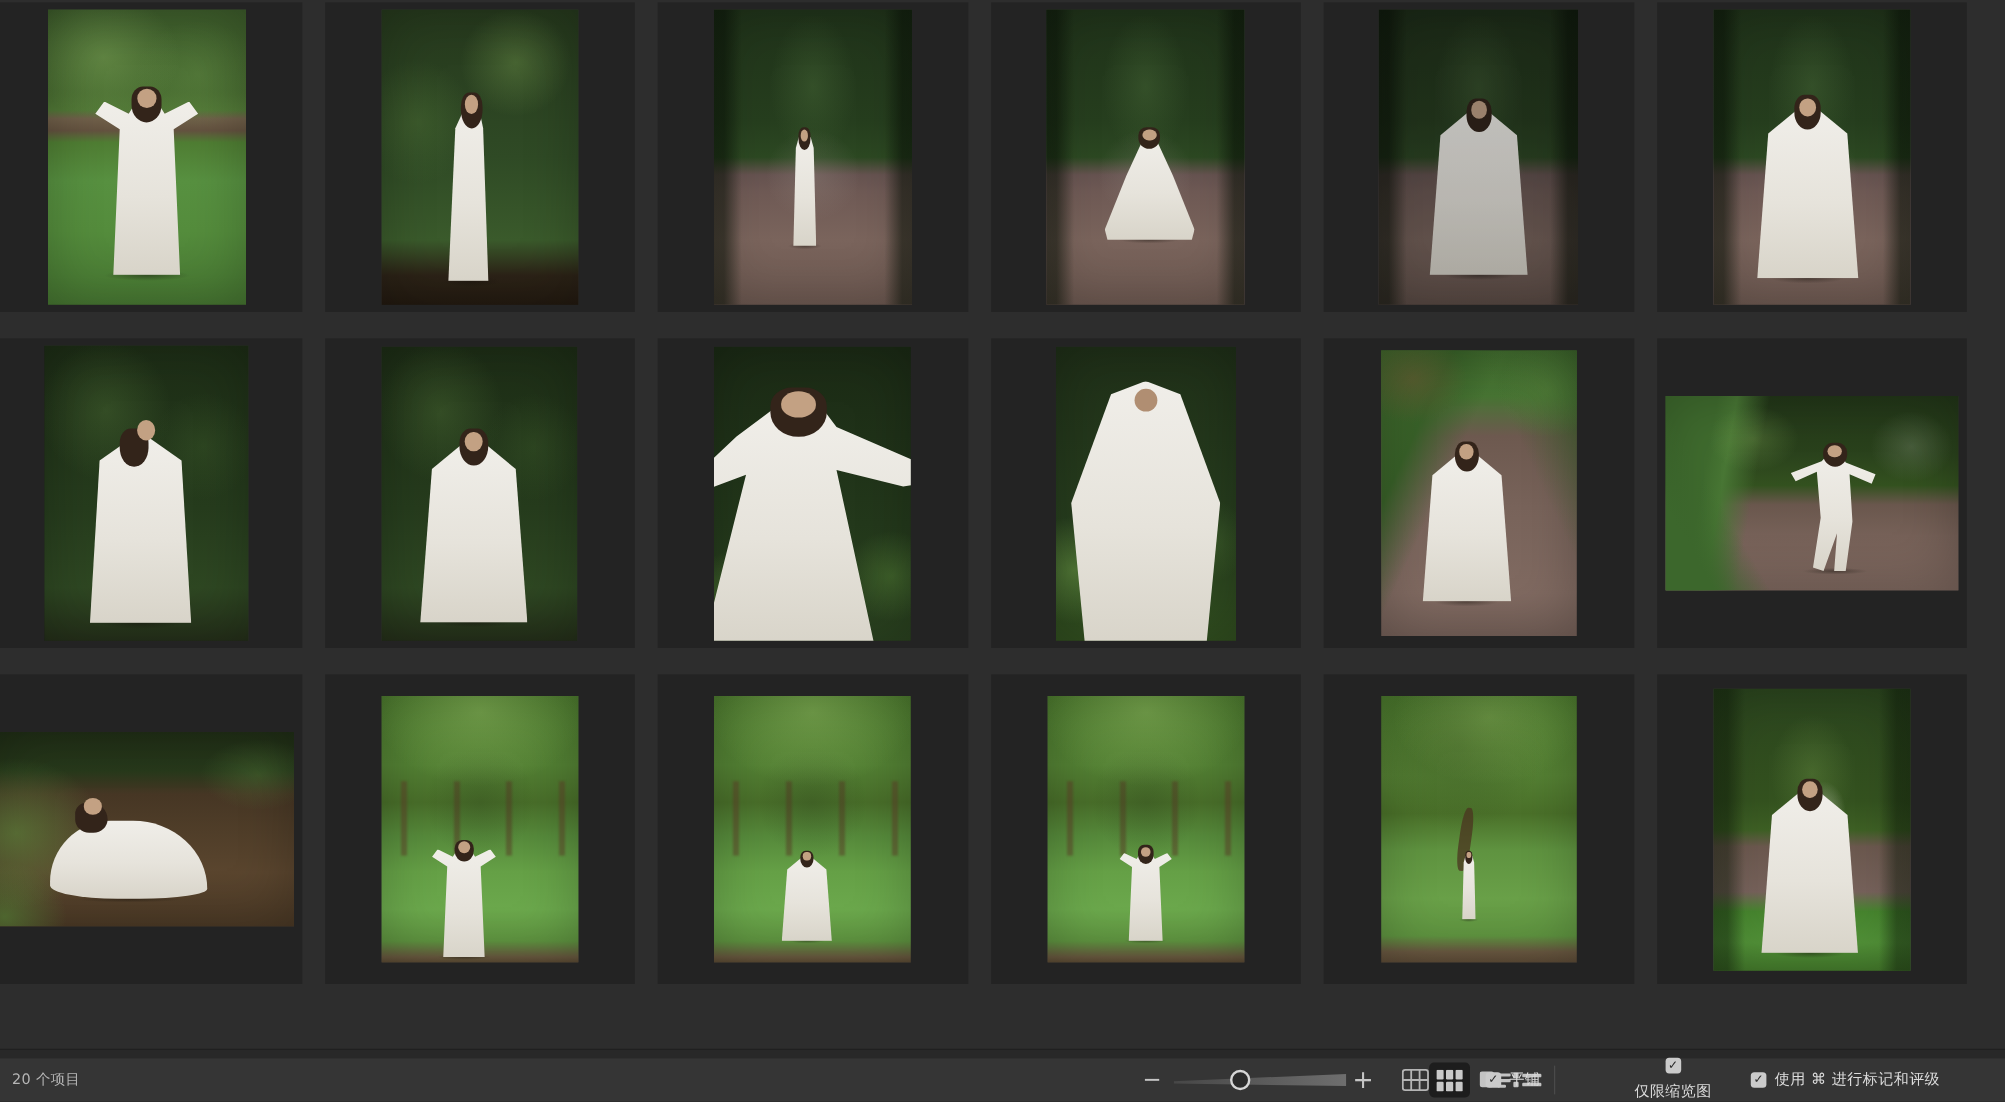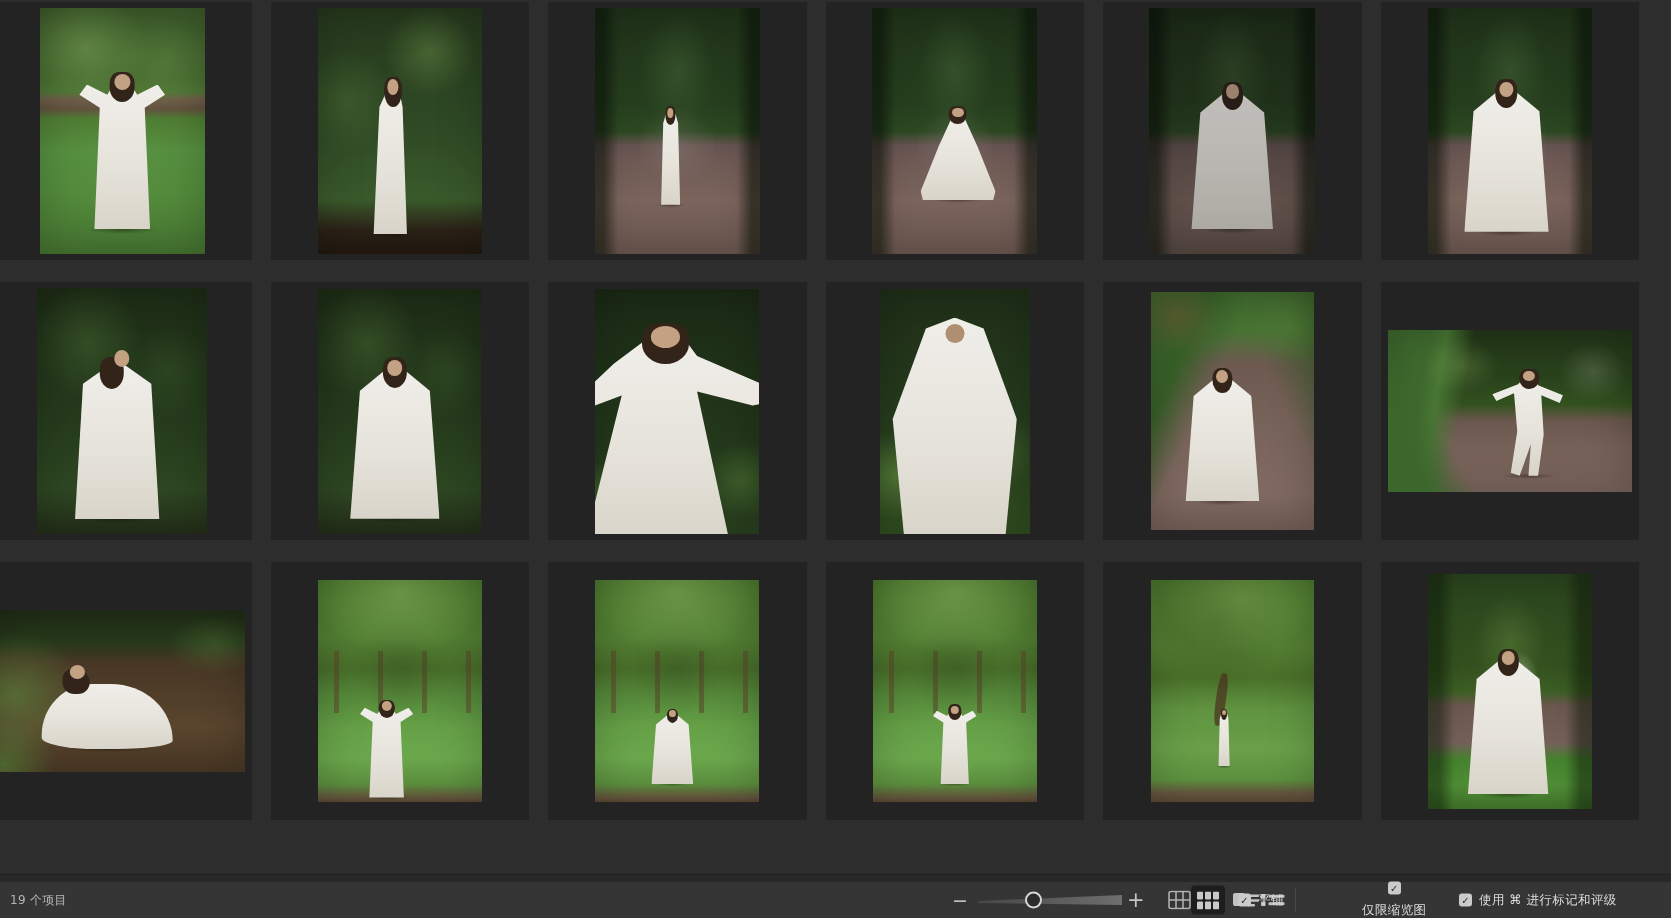--- a/index.html
+++ b/index.html
@@ -325,21 +325,21 @@
           <div class="fig-head"></div>
           <div class="fig-dress"></div>
         </div>
       </div>
     </div>
   </div>
 
 <div id="divider-band"></div>
 
 <div id="statusbar">
-  <span id="item-count" class="abs">19 个项目</span>
+  <span id="item-count" class="abs">20 个项目</span>
 
   <span id="zoom-out" class="abs glyph-btn">−</span>
 
   <div id="zoom-slider" class="abs">
     <div class="track"></div>
     <div id="zoom-knob" style="left: 47px;"></div>
   </div>
 
   <span id="zoom-in" class="abs glyph-btn">+</span>
 

